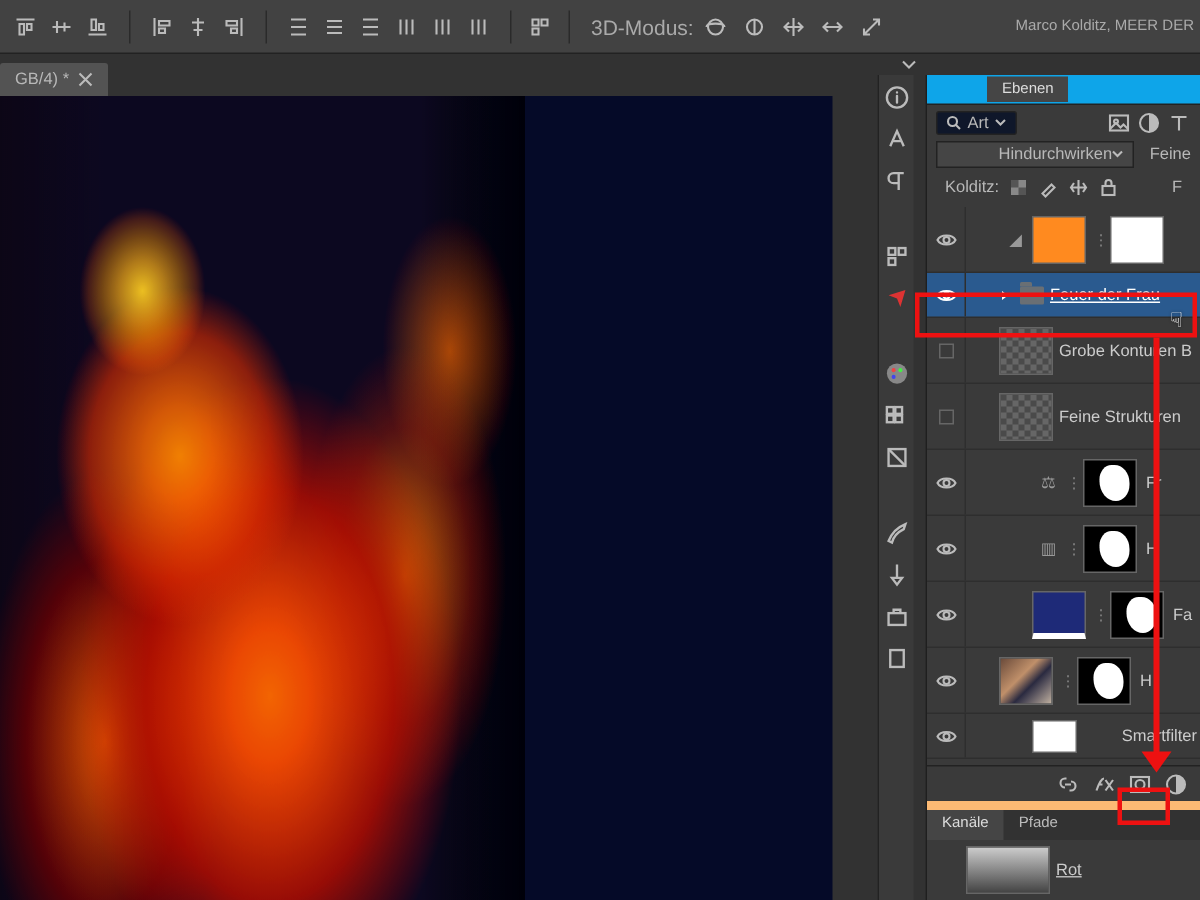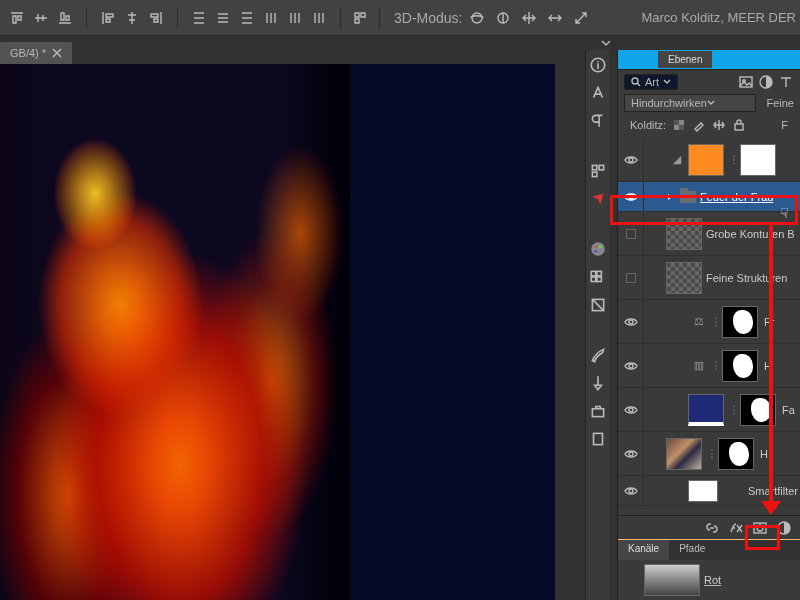--- a/index.html
+++ b/index.html
@@ -5,21 +5,21 @@
 * { margin: 0; padding: 0; box-sizing: border-box; font-family: "Segoe UI", Tahoma, sans-serif; font-size: 11px; color: #b8b8b8; user-select: none; }
 body { background: #323232; width: 800px; height: 600px; overflow: hidden; position: relative; }
 
 .topbar { height: 36px; background: #424242; display: flex; align-items: center; padding: 0 4px; gap: 4px; border-bottom: 1px solid #222; }
 .tool-group { display: flex; gap: 2px; padding: 0 2px; }
 .tool-divider { width: 1px; height: 22px; background: #2a2a2a; margin: 0 4px; }
 .tool-btn { width: 22px; height: 22px; display: flex; align-items: center; justify-content: center; cursor: pointer; border-radius: 2px; }
 .tool-btn svg { width: 16px; height: 16px; }
 .topbar-label { font-size: 14px; color: #aaa; margin-left: 6px; }
 .g3d { display: flex; gap: 4px; align-items: center; }
-.top-right { margin-left: auto; font-size: 13px; color: #aaa; }
+.top-right { margin-left: auto; font-size: 10px; color: #aaa; }
 
 .tabbar { height: 28px; background: #323232; display: flex; align-items: flex-end; padding-left: 0; }
 .doc-tab { background: #535353; padding: 5px 10px; border-radius: 2px 2px 0 0; display: flex; align-items: center; gap: 6px; font-size: 11px; color: #ddd; }
 .tab-close { width: 10px; height: 10px; cursor: pointer; }
 
 .canvas-area { position: absolute; top: 64px; left: 0; width: 555px; height: 536px; background: #050a28; overflow: hidden; }
 .fire-render { width: 350px; height: 536px; background:
   radial-gradient(ellipse 60px 80px at 95px 130px, rgba(255,200,60,.9), rgba(255,120,0,.2) 60%, transparent 70%),
   radial-gradient(ellipse 110px 150px at 120px 240px, rgba(255,140,30,.9), rgba(200,60,0,.6) 55%, transparent 75%),
   radial-gradient(ellipse 150px 250px at 180px 400px, rgba(255,110,0,.95), rgba(160,30,0,.85) 55%, rgba(50,5,0,.2) 85%),
@@ -35,21 +35,21 @@
 .strip-collapse { position:absolute; top:38px; left:598px; width:20px;height:10px;display:flex;align-items:center;justify-content:center;}
 
 .panels { position: absolute; top: 50px; left: 617px; right: 0; bottom: 0; background: #3a3a3a; border-left: 1px solid #1f1f1f; display: flex; flex-direction: column; }
 .panel-tab { background: #0ea5e9; border-bottom: 1px solid #222; height: 20px; display: flex; align-items: center; padding-left: 40px; }
 .panel-tab span { background: #454545; padding: 3px 10px; font-size: 10px; color: #ddd; }
 
 .layers-tools { padding: 4px 6px; display: flex; flex-direction: column; gap: 4px; background:#3a3a3a; }
 .lrow { display: flex; align-items: center; gap: 4px; }
 .filter-sel { flex: 0 0 auto; background:#0f172a;border:1px solid #222;border-radius:2px;padding:1px 6px; display:flex;align-items:center;gap:4px; }
 .lrow .mini-ico { width:16px;height:16px;display:flex;align-items:center;justify-content:center;cursor:pointer; }
-.blend-sel { flex:1; background:#454545;border:1px solid #222;padding:2px 6px;display:flex;justify-content:flex-start;align-items:center;}
+.blend-sel { flex:1; background:#454545;border:1px solid #222;padding:2px 6px;display:flex;justify-content:flex-end;align-items:center;}
 .lock-row { display:flex;align-items:center;gap:6px;padding:2px 6px; font-size:10px;}
 .lock-ico { width:14px;height:14px;display:flex;align-items:center;justify-content:center;}
 
 .layer-list { flex:1; overflow:hidden; background:#3a3a3a; }
 .layer { display:flex; align-items:center; height:44px; border-bottom:1px solid #2e2e2e; position:relative; }
 .layer.short { height:30px; }
 .eye-col { width:26px; display:flex; align-items:center; justify-content:center; border-right:1px solid #2e2e2e; height:100%;}
 .eye { width:14px;height:10px;}
 .layer-indent { width:22px; }
 .thumb { width:36px;height:32px;border:1px solid #666;background:#777;flex:0 0 auto; margin-right:4px;}
@@ -67,21 +67,21 @@
 .layer-label { font-size:11px;color:#ccc;white-space:nowrap;overflow:hidden; text-overflow:ellipsis; flex:1;}
 .layer.selected { background:#2a5a8f; }
 .layer.selected .layer-label { color:#fff; text-decoration: underline;}
 .mini-glyph { width:22px;display:flex;align-items:center;justify-content:center;color:#999;font-size:11px;}
 .folder-ico { width:16px;height:12px;background:#6a6f74;border-radius:1px;position:relative;margin-right:4px;}
 .folder-ico::before{content:"";position:absolute;top:-3px;left:0;width:8px;height:3px;background:#6a6f74;border-radius:1px 1px 0 0;}
 
 .bottom-btns { height:24px;border-top:1px solid #222;display:flex;align-items:center;justify-content:flex-end;gap:8px;padding:0 8px; background:#3a3a3a;}
 .bb { width:16px;height:16px;display:flex;align-items:center;justify-content:center;cursor:pointer;}
 
-.channels { border-top:1px solid #fdba74; }
+.channels { border-top:6px solid #fdba74; }
 .ch-tabs { display:flex; height:20px; background:#323232; }
 .ch-tabs span { padding:3px 10px; font-size:10px; color:#bbb;}
 .ch-tabs span.active { background:#454545; color:#ddd;}
 .ch-row { display:flex; align-items:center; height:40px; padding-left:26px;text-decoration:underline;}
 .ch-row .thumb { width:56px;height:32px;}
 
 .redbox1 { position:absolute; border:3px solid #e11; pointer-events:none; }
 .red-r1 { top:195px; left:610px; width:188px; height:30px; }
 .red-r2 { top:525px; left:745px; width:35px; height:25px; }
 .red-arrow { position:absolute; left:769px; top:225px; width:4px; height:280px; background:#e11; }

